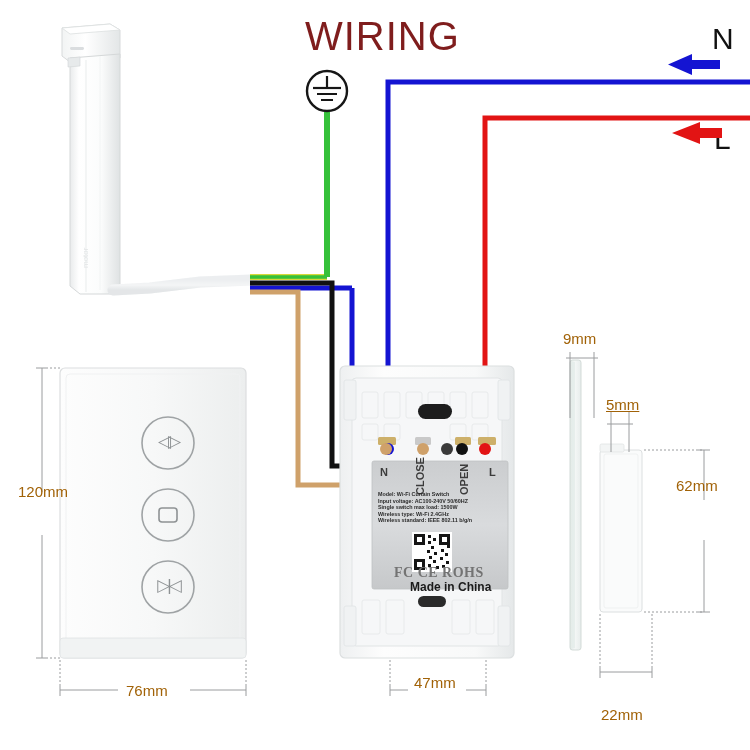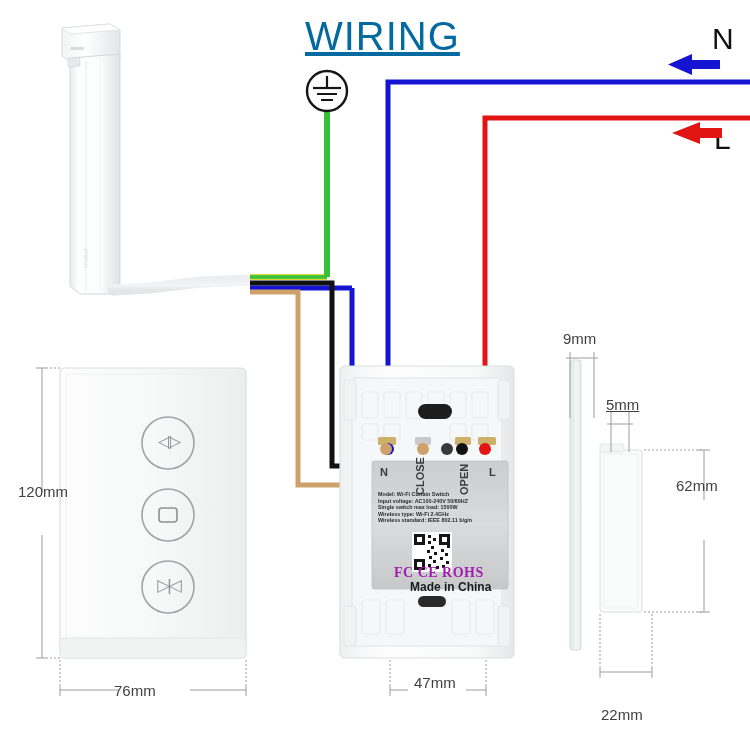--- a/index.html
+++ b/index.html
@@ -8,45 +8,45 @@
     background:#ffffff;
     font-family:"Liberation Sans", sans-serif;
     overflow:hidden;
     position:relative;
   }
   #stage{position:absolute;left:0;top:0;width:750px;height:750px;}
   .abs{position:absolute;}
   svg{display:block;}
   .ttl{
     position:absolute;left:305px;top:14px;
-    font-size:40px;letter-spacing:1px;color:#0369a1;
-    font-family:"Liberation Sans", sans-serif;font-weight:400;text-decoration:underline;
+    font-size:40px;letter-spacing:1px;color:#7f1d1d;
+    font-family:"Liberation Sans", sans-serif;font-weight:400;
   }
   .lbl-nl{
     position:absolute;font-size:30px;color:#111;
     font-family:"Liberation Sans", sans-serif;
   }
   .dim{
-    position:absolute;font-size:15px;color:#404040;
+    position:absolute;font-size:15px;color:#a16207;
     font-family:"Liberation Sans", sans-serif;
     white-space:nowrap;
   }
   .term{
     position:absolute;font-size:11px;color:#3b3b3b;
     font-family:"Liberation Sans", sans-serif;font-weight:700;
   }
   .term.vert{writing-mode:vertical-rl;transform:rotate(180deg);}
   .spec{
     position:absolute;
     font-size:5.4px;line-height:6.6px;color:#2a2a2a;
     font-family:"Liberation Sans", sans-serif;
     white-space:nowrap;font-weight:700;
   }
   .cert{
-    position:absolute;font-size:14px;color:#a21caf;
+    position:absolute;font-size:14px;color:#737373;
     font-family:"Liberation Serif", serif;font-weight:700;letter-spacing:.5px;
   }
   .made{
     position:absolute;font-size:12px;color:#1a1a1a;
     font-family:"Liberation Sans", sans-serif;font-weight:700;
   }
 </style>
 </head>
 <body>
 
@@ -334,20 +334,20 @@
   <div class="spec" style="left:378px;top:491px;">Model:   Wi-Fi Curtain Switch</div>
   <div class="spec" style="left:378px;top:497.5px;">Input voltage:   AC100-240V  50/60HZ</div>
   <div class="spec" style="left:378px;top:504px;">Single switch max load:  1500W</div>
   <div class="spec" style="left:378px;top:510.5px;">Wireless type:   Wi-Fi 2.4GHz</div>
   <div class="spec" style="left:378px;top:517px;">Wireless standard:  IEEE 802.11 b/g/n</div>
 
   <div class="cert" style="left:394px;top:565px;">FC  CE ROHS</div>
   <div class="made" style="left:410px;top:580px;">Made in China</div>
 
   <div class="dim" style="left:18px;top:483px;">120mm</div>
-  <div class="dim" style="left:114px;top:682px;text-align:center;">76mm</div>
+  <div class="dim" style="left:126px;top:682px;text-align:center;">76mm</div>
   <div class="dim" style="left:414px;top:674px;">47mm</div>
   <div class="dim" style="left:563px;top:330px;">9mm</div>
   <div class="dim" style="left:606px;top:396px;text-decoration:underline;">5mm</div>
   <div class="dim" style="left:676px;top:477px;">62mm</div>
   <div class="dim" style="left:601px;top:706px;">22mm</div>
 
 </div>
 
 </body></html>

